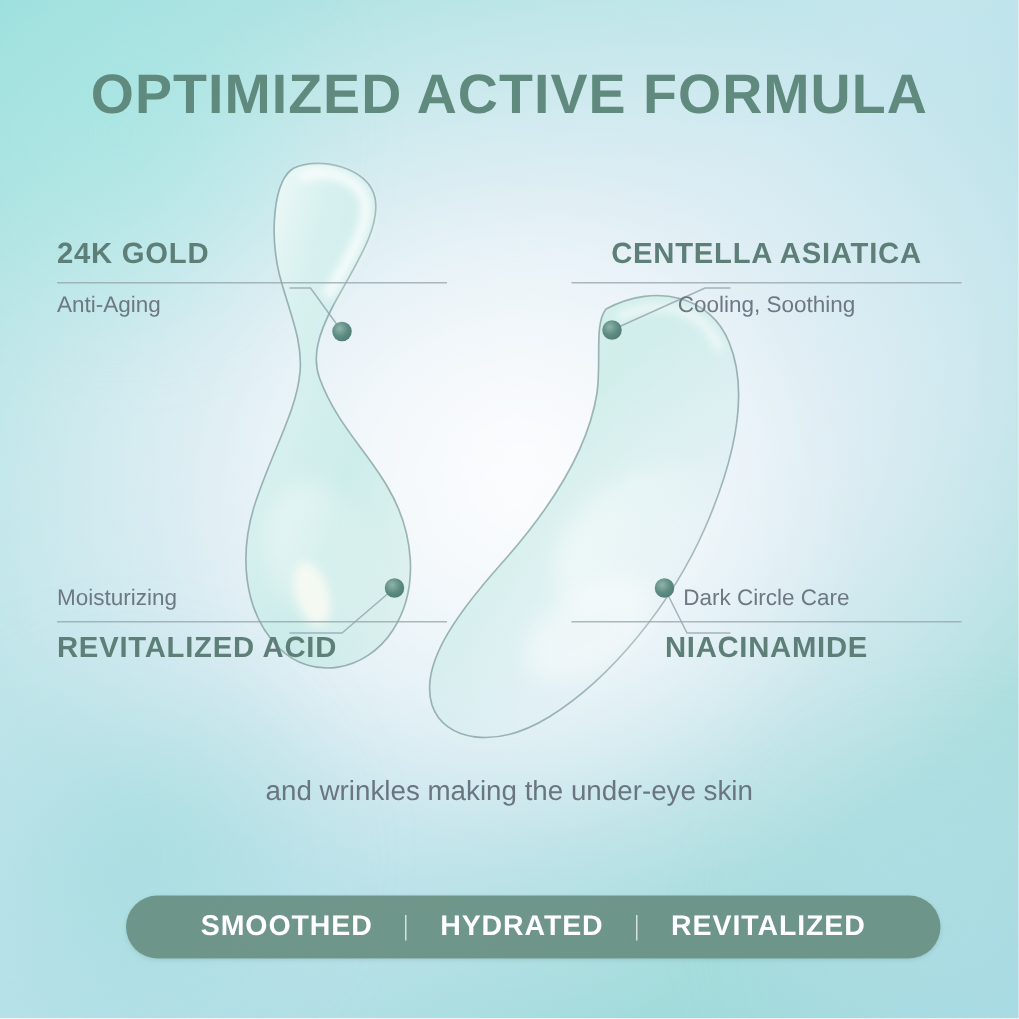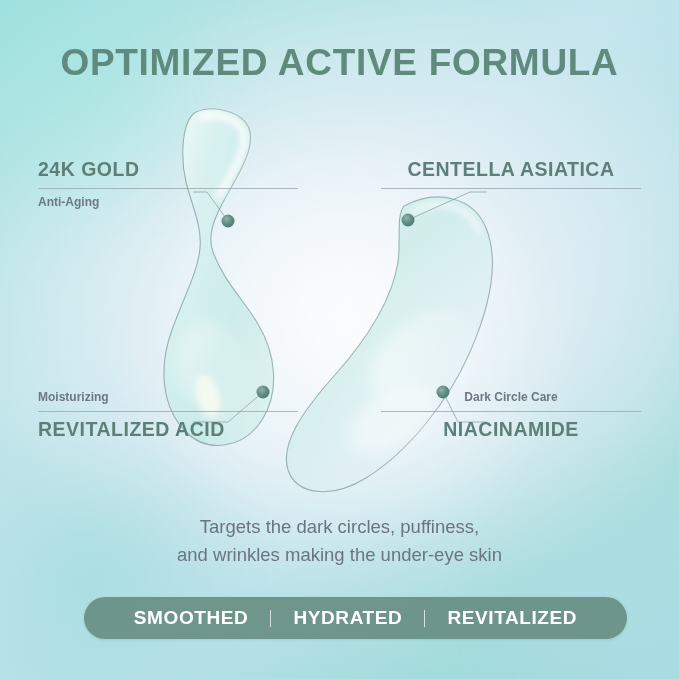--- a/index.html
+++ b/index.html
@@ -80,22 +80,22 @@
     width: 260px;
   }
   .label .heading {
     font-size: 19.5px;
     font-weight: 600;
     letter-spacing: 0.5px;
     color: #5d7f78;
     white-space: nowrap;
   }
   .label .sub {
-    font-size: 12px;
-    font-weight: 700;
+    font-size: 15px;
+    font-weight: 400;
     color: #6e7883;
     white-space: nowrap;
   }
   .label .rule {
     height: 1px;
     background: #93a3a8;
     opacity: 0.75;
     margin: 7px 0 6px 0;
   }
   .label.left  { left: 38px;  text-align: left; }
@@ -238,36 +238,36 @@
 
   <div class="label left lbl-gold">
     <div class="heading">24K GOLD</div>
     <div class="rule"></div>
     <div class="sub">Anti-Aging</div>
   </div>
 
   <div class="label right lbl-centella">
     <div class="heading">CENTELLA ASIATICA</div>
     <div class="rule"></div>
+    <div class="sub">Cooling, Soothing</div>
   </div>
 
   <div class="label left lbl-hyaluronic">
     <div class="sub">Moisturizing</div>
     <div class="rule"></div>
     <div class="heading">REVITALIZED ACID</div>
   </div>
 
   <div class="label right lbl-niacinamide">
     <div class="sub">Dark Circle Care</div>
     <div class="rule"></div>
     <div class="heading">NIACINAMIDE</div>
   </div>
 
   <div class="desc">
-    <span class="line">Targets the dark circles, puffiness,</span>
     <span class="line">and wrinkles making the under-eye skin</span>
   </div>
 
   <div class="pill">
     <span class="item">SMOOTHED</span>
     <span class="divider"></span>
     <span class="item">HYDRATED</span>
     <span class="divider"></span>
     <span class="item">REVITALIZED</span>
   </div>

